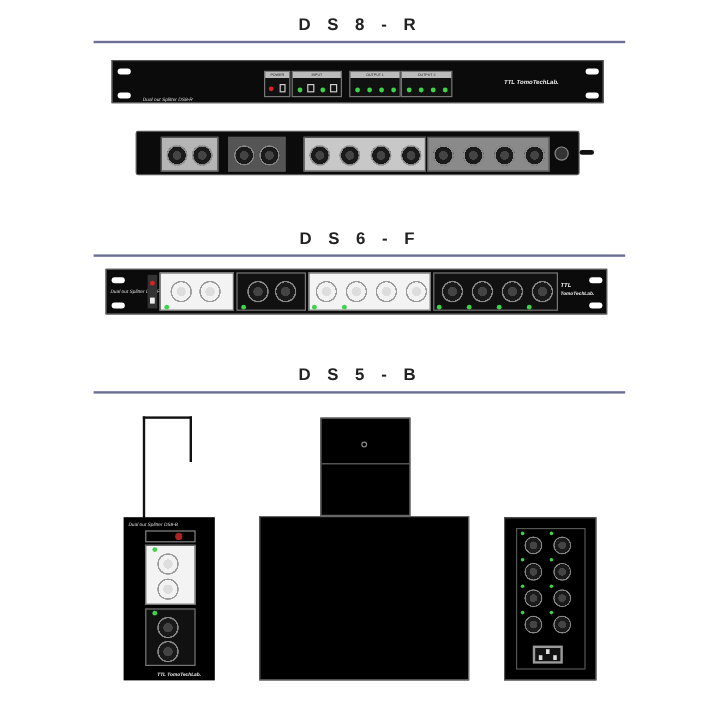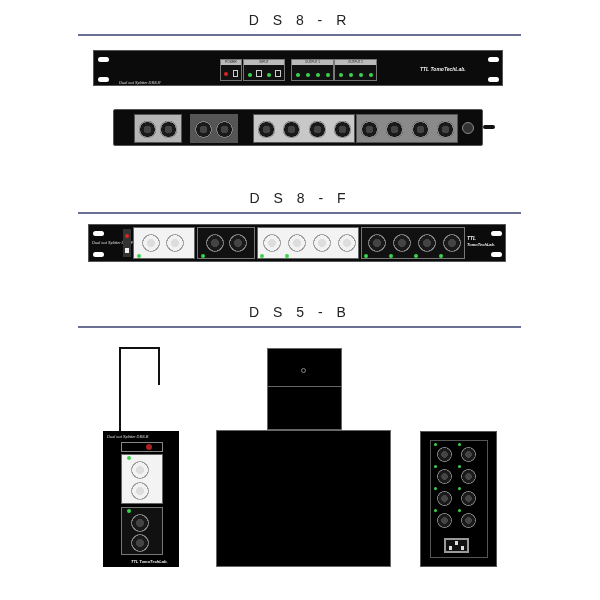--- a/index.html
+++ b/index.html
@@ -1,17 +1,17 @@
 <!DOCTYPE html>
 <html><head>
 <meta charset="utf-8">
 <style>
 *{box-sizing:border-box;margin:0;padding:0}
 body{width:600px;height:600px;background:#fff;position:relative;overflow:hidden;font-family:"Liberation Sans",sans-serif}
-.title{position:absolute;left:0;width:600px;text-align:center;font-weight:normal;font-size:14px;letter-spacing:5px;color:#222}
+.title{position:absolute;left:0;width:600px;text-align:center;font-weight:bold;font-size:14px;letter-spacing:5px;color:#222}
 .rule{position:absolute;left:78px;width:443px;height:2px;background:#6c6f94}
 .abs{position:absolute}
 .rack{background:#0b0b0b;border:1px solid #555}
 .ear{position:absolute;width:11px;height:5px;background:#fff;border-radius:3px}
 .led-g{position:absolute;width:4px;height:4px;border-radius:50%;background:#3bd34a}
 .led-r{position:absolute;width:4px;height:4px;border-radius:50%;background:#d22}
 .grp{position:absolute;border:1px solid #777;background:#111}
 .grphdr{position:absolute;left:0;right:0;top:0;height:5px;background:#bbb;font-size:3px;color:#222;text-align:center;line-height:5px}
 .xlr{position:absolute;border-radius:50%;background:radial-gradient(circle,#444 0 30%,#1a1a1a 31% 60%,#888 61% 70%,#222 71%)}
 .xlrw{position:absolute;border-radius:50%;background:radial-gradient(circle,#ddd 0 30%,#f2f2f2 31% 60%,#999 61% 70%,#fff 71%)}
@@ -83,21 +83,21 @@
   <div class="panelg" style="left:242px;top:4px;width:102px;height:29px;background:#8a8a8a">
     <div class="xlr" style="left:4px;top:6px;width:17px;height:17px"></div>
     <div class="xlr" style="left:29px;top:6px;width:17px;height:17px"></div>
     <div class="xlr" style="left:55px;top:6px;width:17px;height:17px"></div>
     <div class="xlr" style="left:80px;top:6px;width:17px;height:17px"></div>
   </div>
   <div class="abs" style="left:348px;top:12px;width:12px;height:12px;border-radius:50%;background:#333;border:1px solid #888"></div>
 </div>
 <div class="abs" style="left:483px;top:125px;width:12px;height:4px;background:#111;border-radius:2px"></div>
 
-<div class="title" style="top:190px">D S 8 - F</div>
+<div class="title" style="top:190px">D S 6 - F</div>
 <div class="rule" style="top:212px"></div>
 
 <div class="abs rack" style="left:88px;top:224px;width:418px;height:38px">
   <div class="ear" style="left:4px;top:6px"></div>
   <div class="ear" style="left:4px;top:27px"></div>
   <div class="ear" style="left:402px;top:6px"></div>
   <div class="ear" style="left:402px;top:27px"></div>
   <div class="tiny" style="left:3px;top:15px;font-size:4px">Dual out Splitter DS8-F</div>
 
   <div class="abs" style="left:34px;top:4px;width:8px;height:28px;background:#333">

